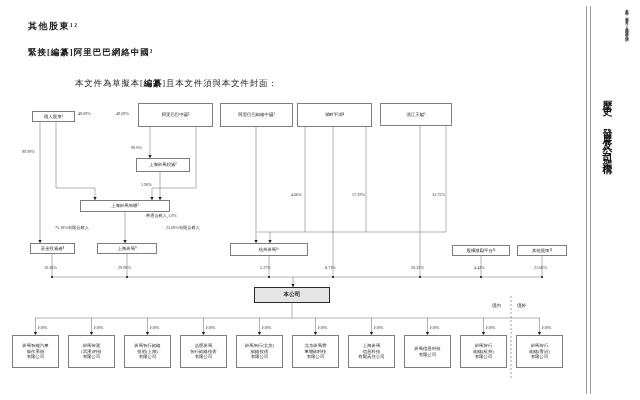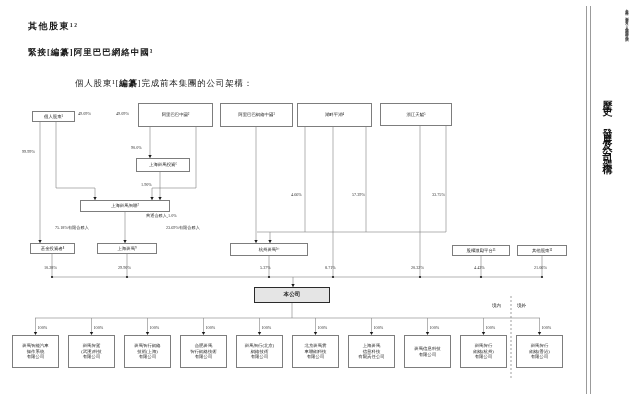--- a/index.html
+++ b/index.html
@@ -33,21 +33,21 @@
     position:absolute;left:600px;top:92px;height:200px;
     writing-mode:vertical-rl;text-orientation:upright;
     font-size:10px;font-weight:bold;letter-spacing:6px;color:#111;
   }
 </style>
 </head>
 <body>
 
 <div class="h1">其他股東¹²</div>
 <div class="h2">緊接[編纂]阿里巴巴網絡中國³</div>
-<div class="intro"><span>個人股東¹[</span><b>編纂</b><span>]完成前本集團的公司架構：</span></div>
+<div class="intro"><span>本文件為草擬本[</span><b>編纂</b><span>]且本文件須與本文件封面：</span></div>
 
 <div id="diagram">
   <svg id="wires" width="640" height="400" viewBox="0 0 640 400">
     <g stroke="#828282" stroke-width="0.6" fill="none">
       <path d="M40 122 V243"></path>
       <path d="M56 122 V188 H95 V200"></path>
       <path d="M150 127 V158"></path>
       <path d="M196 127 V188 H152 V200"></path>
       <path d="M160 172 V200"></path>
       <path d="M125 212 V243"></path>

